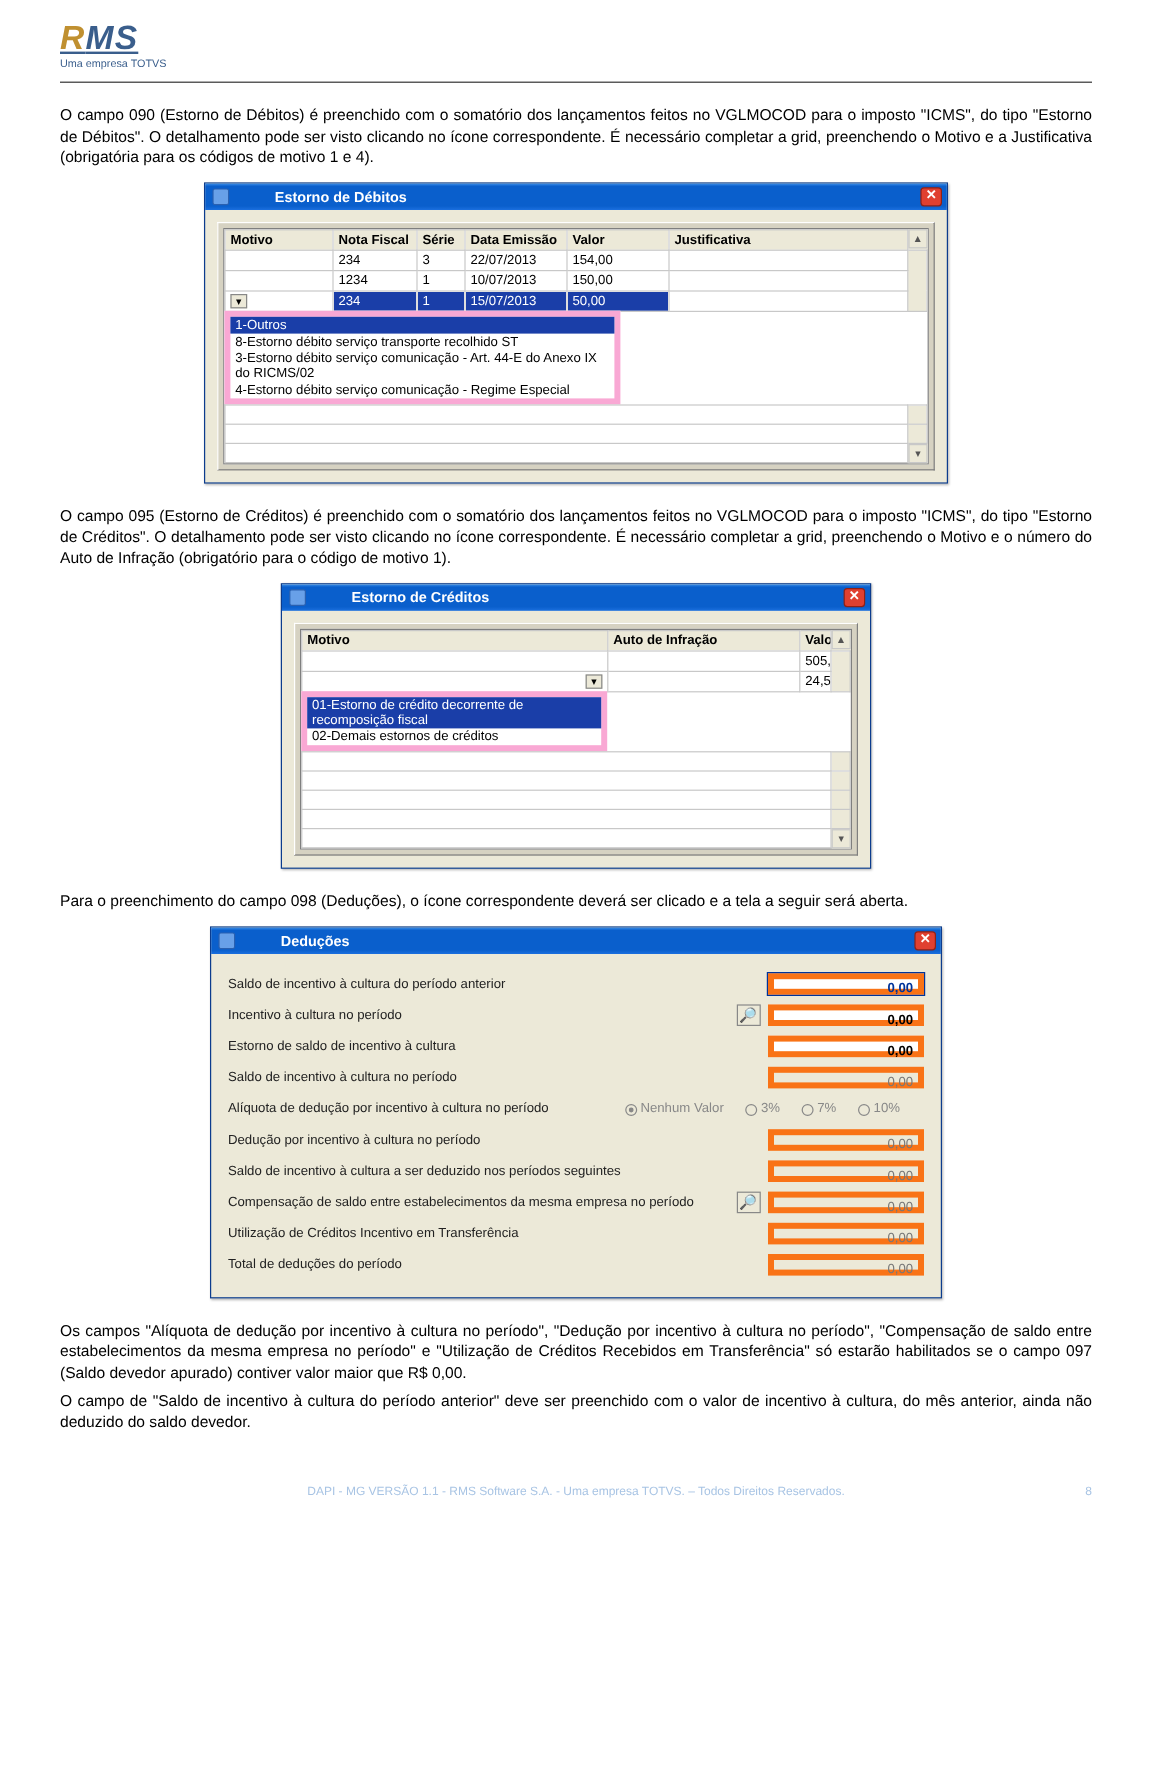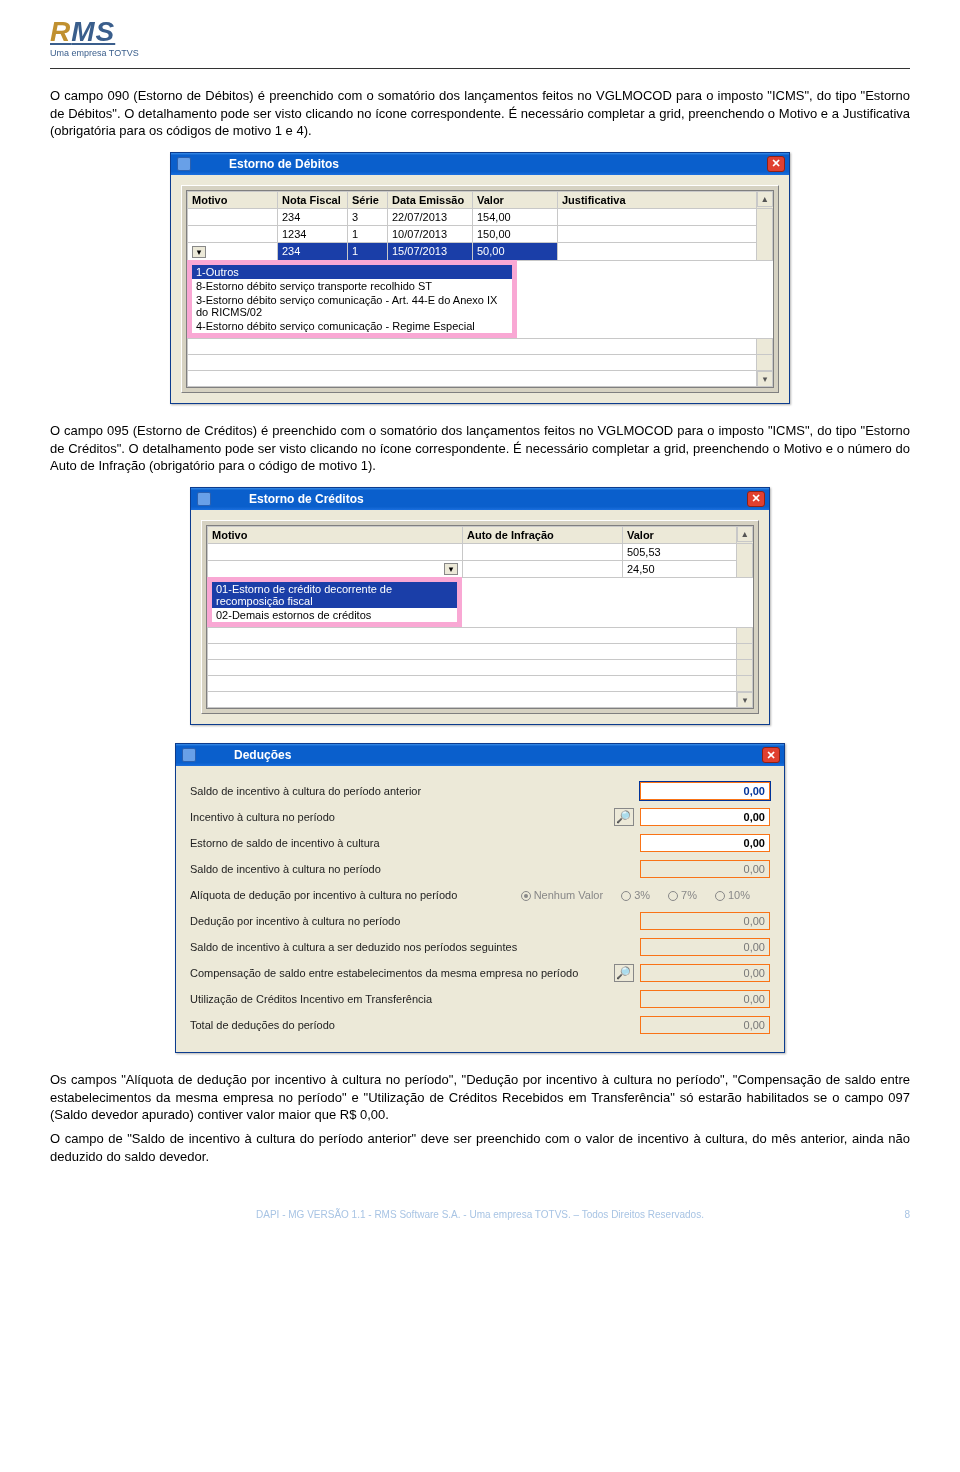--- a/index.html
+++ b/index.html
@@ -28,21 +28,21 @@
   .scroll-arrow { display:flex; align-items:center; justify-content:center; font-size:9px; color:#555; }
   .selected-cell { background:#1a3ea8; color:#fff; }
   .dropdown-list { border:5px solid #f9a8d4; background:#fff; font-size:11px; margin-top:-1px; }
   .dropdown-list .sel { background:#1a3ea8; color:#fff; padding:1px 4px; }
   .dropdown-list .opt { padding:1px 4px; }
   .dd-btn { display:inline-block; width:14px; background:#ece9d8; border:1px solid #888; text-align:center; font-size:9px; vertical-align:middle; }
   .num-r { text-align:right; }
   
   .ded-row { display:flex; align-items:center; height:26px; }
   .ded-label { flex:1; font-size:11px; color:#222; }
-  .ded-input { width:130px; background:#fff; border:1px solid #f97316; text-align:right; padding:2px 4px; font-size:11px; height:18px; }
+  .ded-input { width:130px; background:#fff; border:5px solid #f97316; text-align:right; padding:2px 4px; font-size:11px; height:18px; }
   .ded-input.disabled { background:#ece9d8; color:#777; }
   .ded-input.active { background:#fff; color:#000; font-weight:bold; }
   .ded-input.activeBlue { color:#003399; outline:1px solid #003399; font-weight:bold;}
   .binoc { width:20px; height:18px; border:1px solid #888; background:#ece9d8; margin-right:6px; display:flex; align-items:center; justify-content:center; font-size:12px; }
   .radio-group { font-size:11px; color:#888; display:flex; gap:18px; align-items:center; padding-right:20px;}
   .radio-group label {display:flex; align-items:flex-end; gap:3px;}
   .radio-dot{width:10px;height:10px;border:1px solid #888;border-radius:50%;display:inline-flex;align-items:center;justify-content:center;}
   .radio-dot.sel::after{content:'';width:4px;height:4px;background:#888;border-radius:50%;}
   .watermark { position:absolute; left:50%; top:780px; transform:translateX(-50%); font-size:260px; font-weight:bold; color:rgba(0,0,0,0.05); letter-spacing:-30px; pointer-events:none; z-index:-1;}
   .footer { text-align:center; font-size:10px; color:#a8c4e4; margin-top:44px; position:relative;}
@@ -145,21 +145,21 @@
                 </tr>
           </tbody>
             </table>
         </div>
       </div>
     </div>
   </div>
 
   <p class="para">O campo 095 (Estorno de Créditos) é preenchido com o somatório dos lançamentos feitos no VGLMOCOD para o imposto "ICMS", do tipo "Estorno de Créditos". O detalhamento pode ser visto clicando no ícone correspondente. É necessário completar a grid, preenchendo o Motivo e o número do Auto de Infração (obrigatório para o código de motivo 1).</p>
 
-  <div class="xp-window" style="width:580px">
+  <div class="xp-window" style="width:492px">
     <div class="xp-titlebar">
       <span class="title-icon"></span>
       <span class="title-text">Estorno de Créditos</span>
       <span class="xp-close">✕</span>
     </div>
     <div class="xp-body">
       <div class="inner-panel">
         <div class="grid">
           <table>
             <colgroup>
@@ -220,20 +220,21 @@
                   <td style="height:14px"></td>
                   <td class="scroll-arrow scroll-col">▾</td>
                 </tr>
           </tbody>
             </table>
         </div>
       </div>
     </div>
   </div>
 
+  <p class="para">Para o preenchimento do campo 098 (Deduções), o ícone correspondente deverá ser clicado e a tela a seguir será aberta.</p>
 
   <div class="xp-window" style="width:610px">
     <div class="xp-titlebar">
       <span class="title-icon"></span>
       <span class="title-text">Deduções</span>
       <span class="xp-close">✕</span>
     </div>
     <div class="xp-body" style="padding:12px 14px 14px 14px" id="ded-body">
         <div class="ded-row">
           <div class="ded-label">Saldo de incentivo à cultura do período anterior</div>

